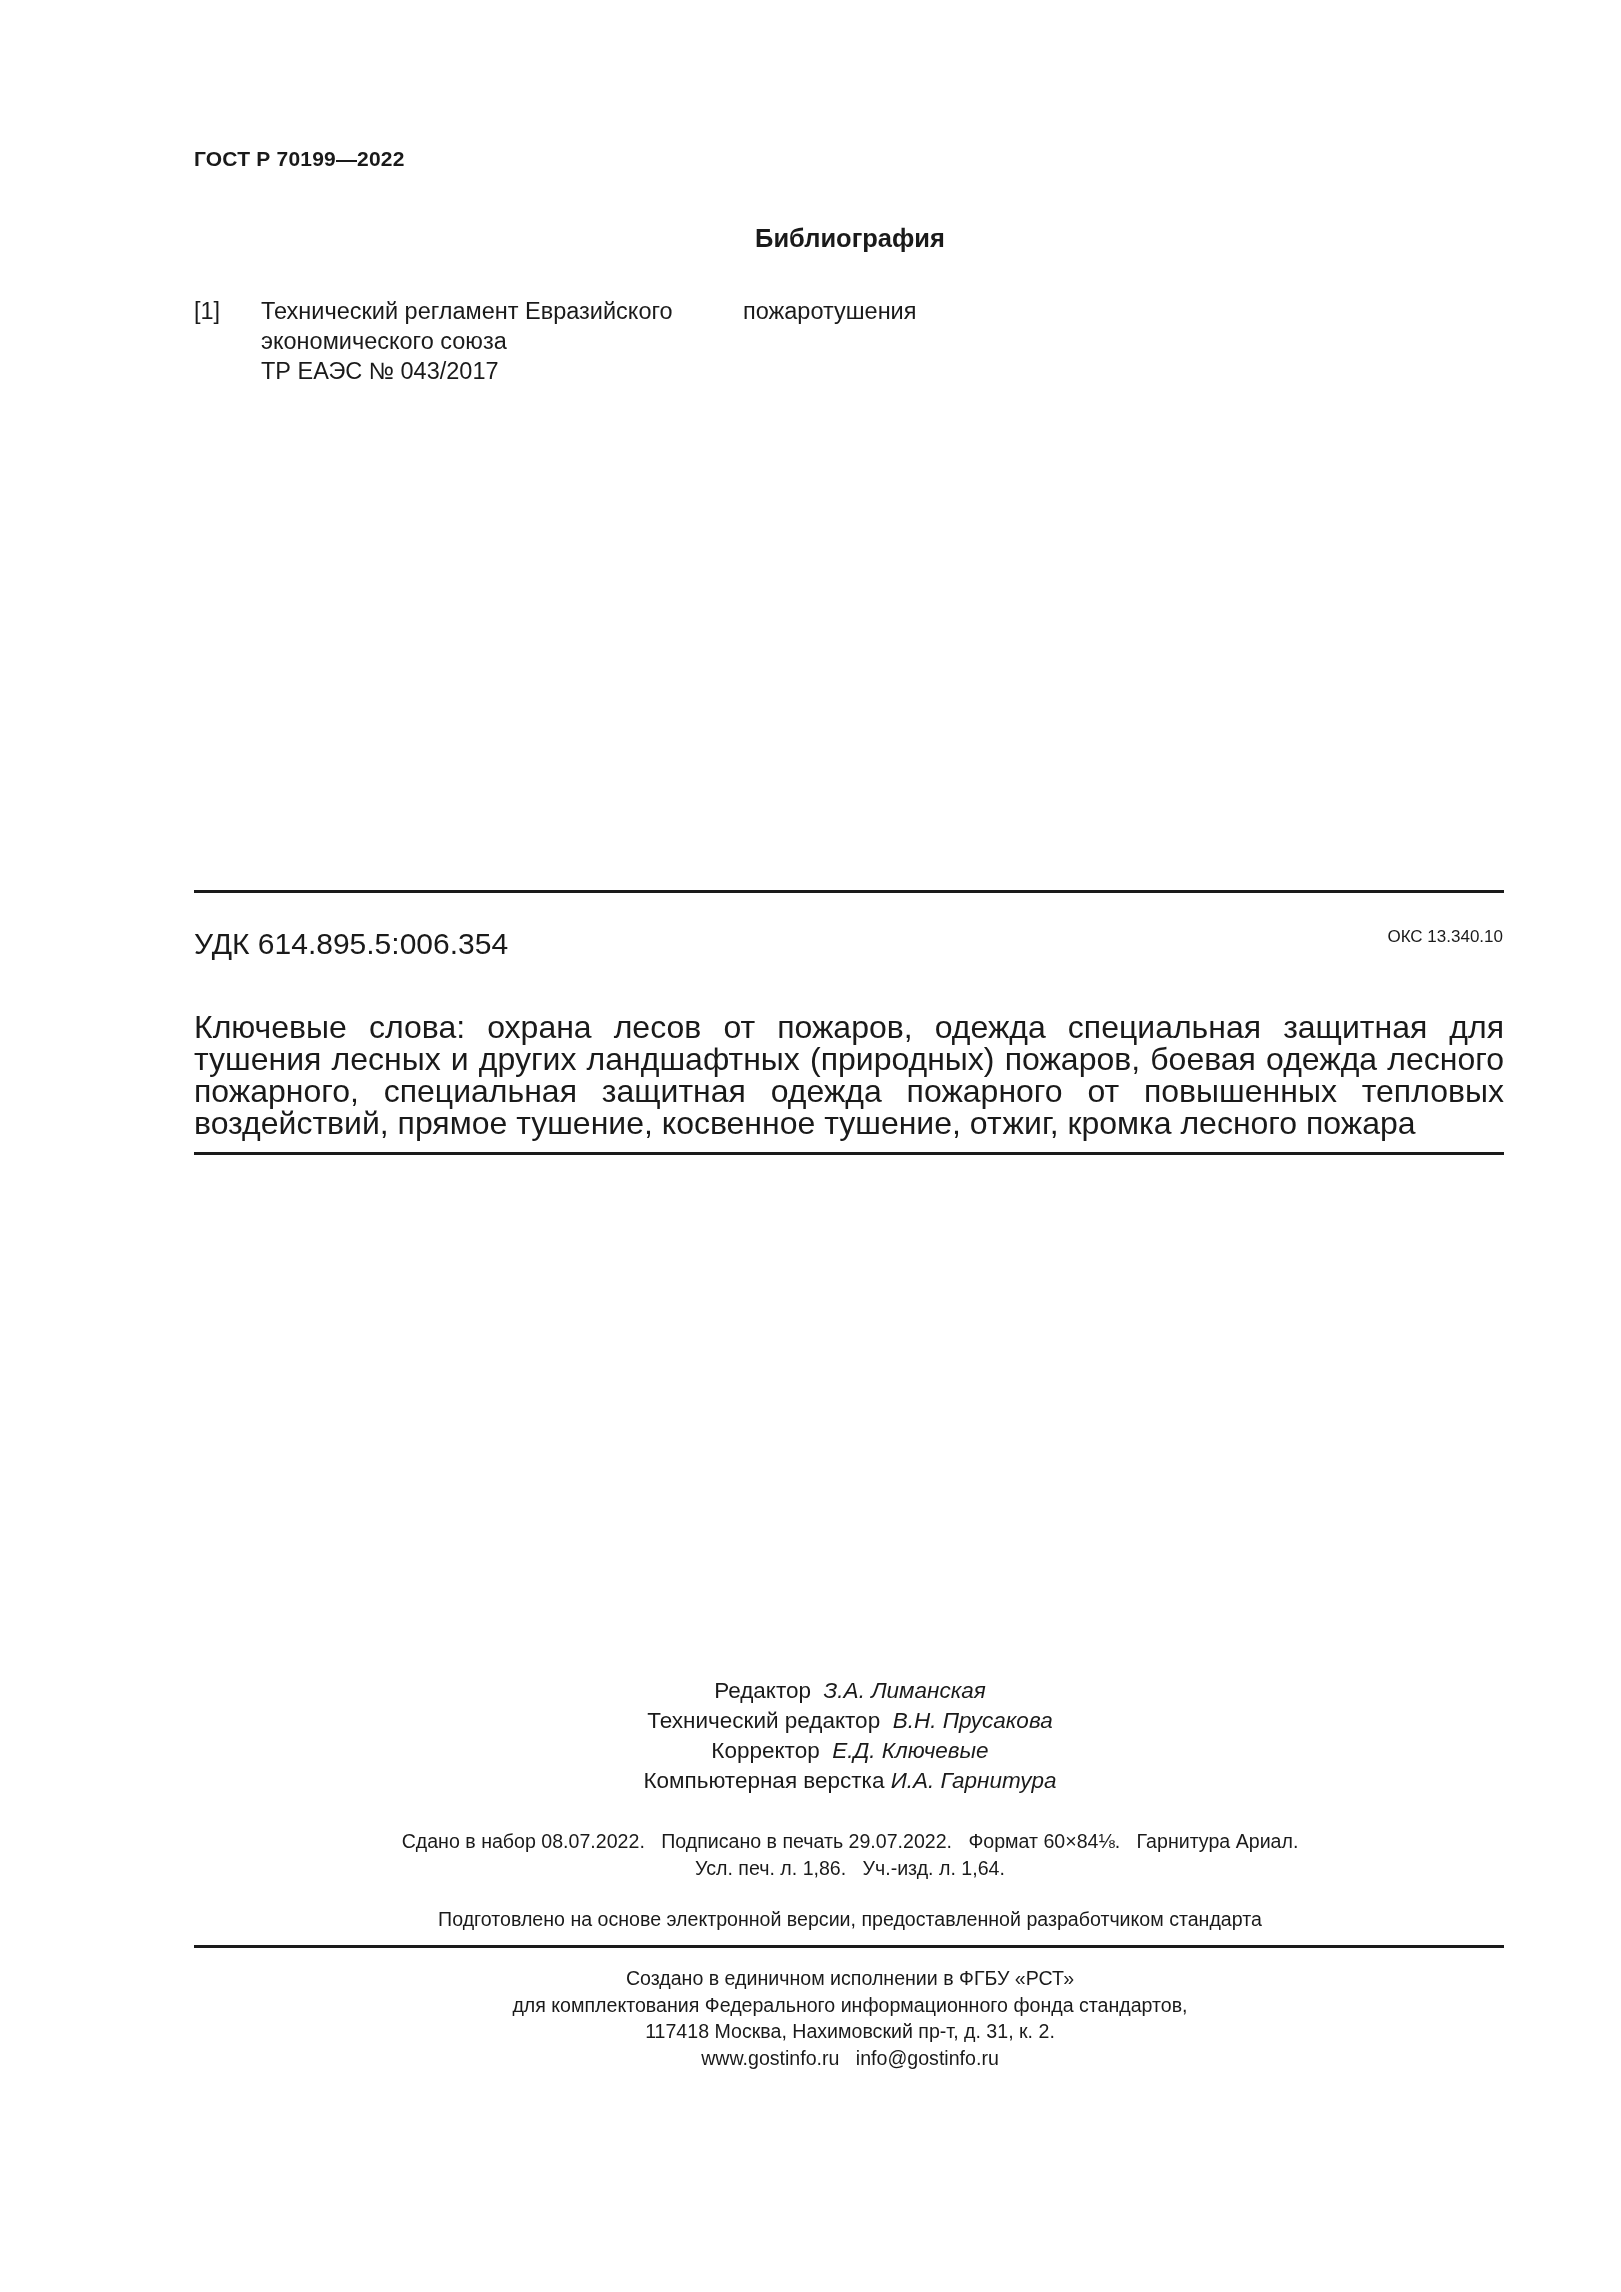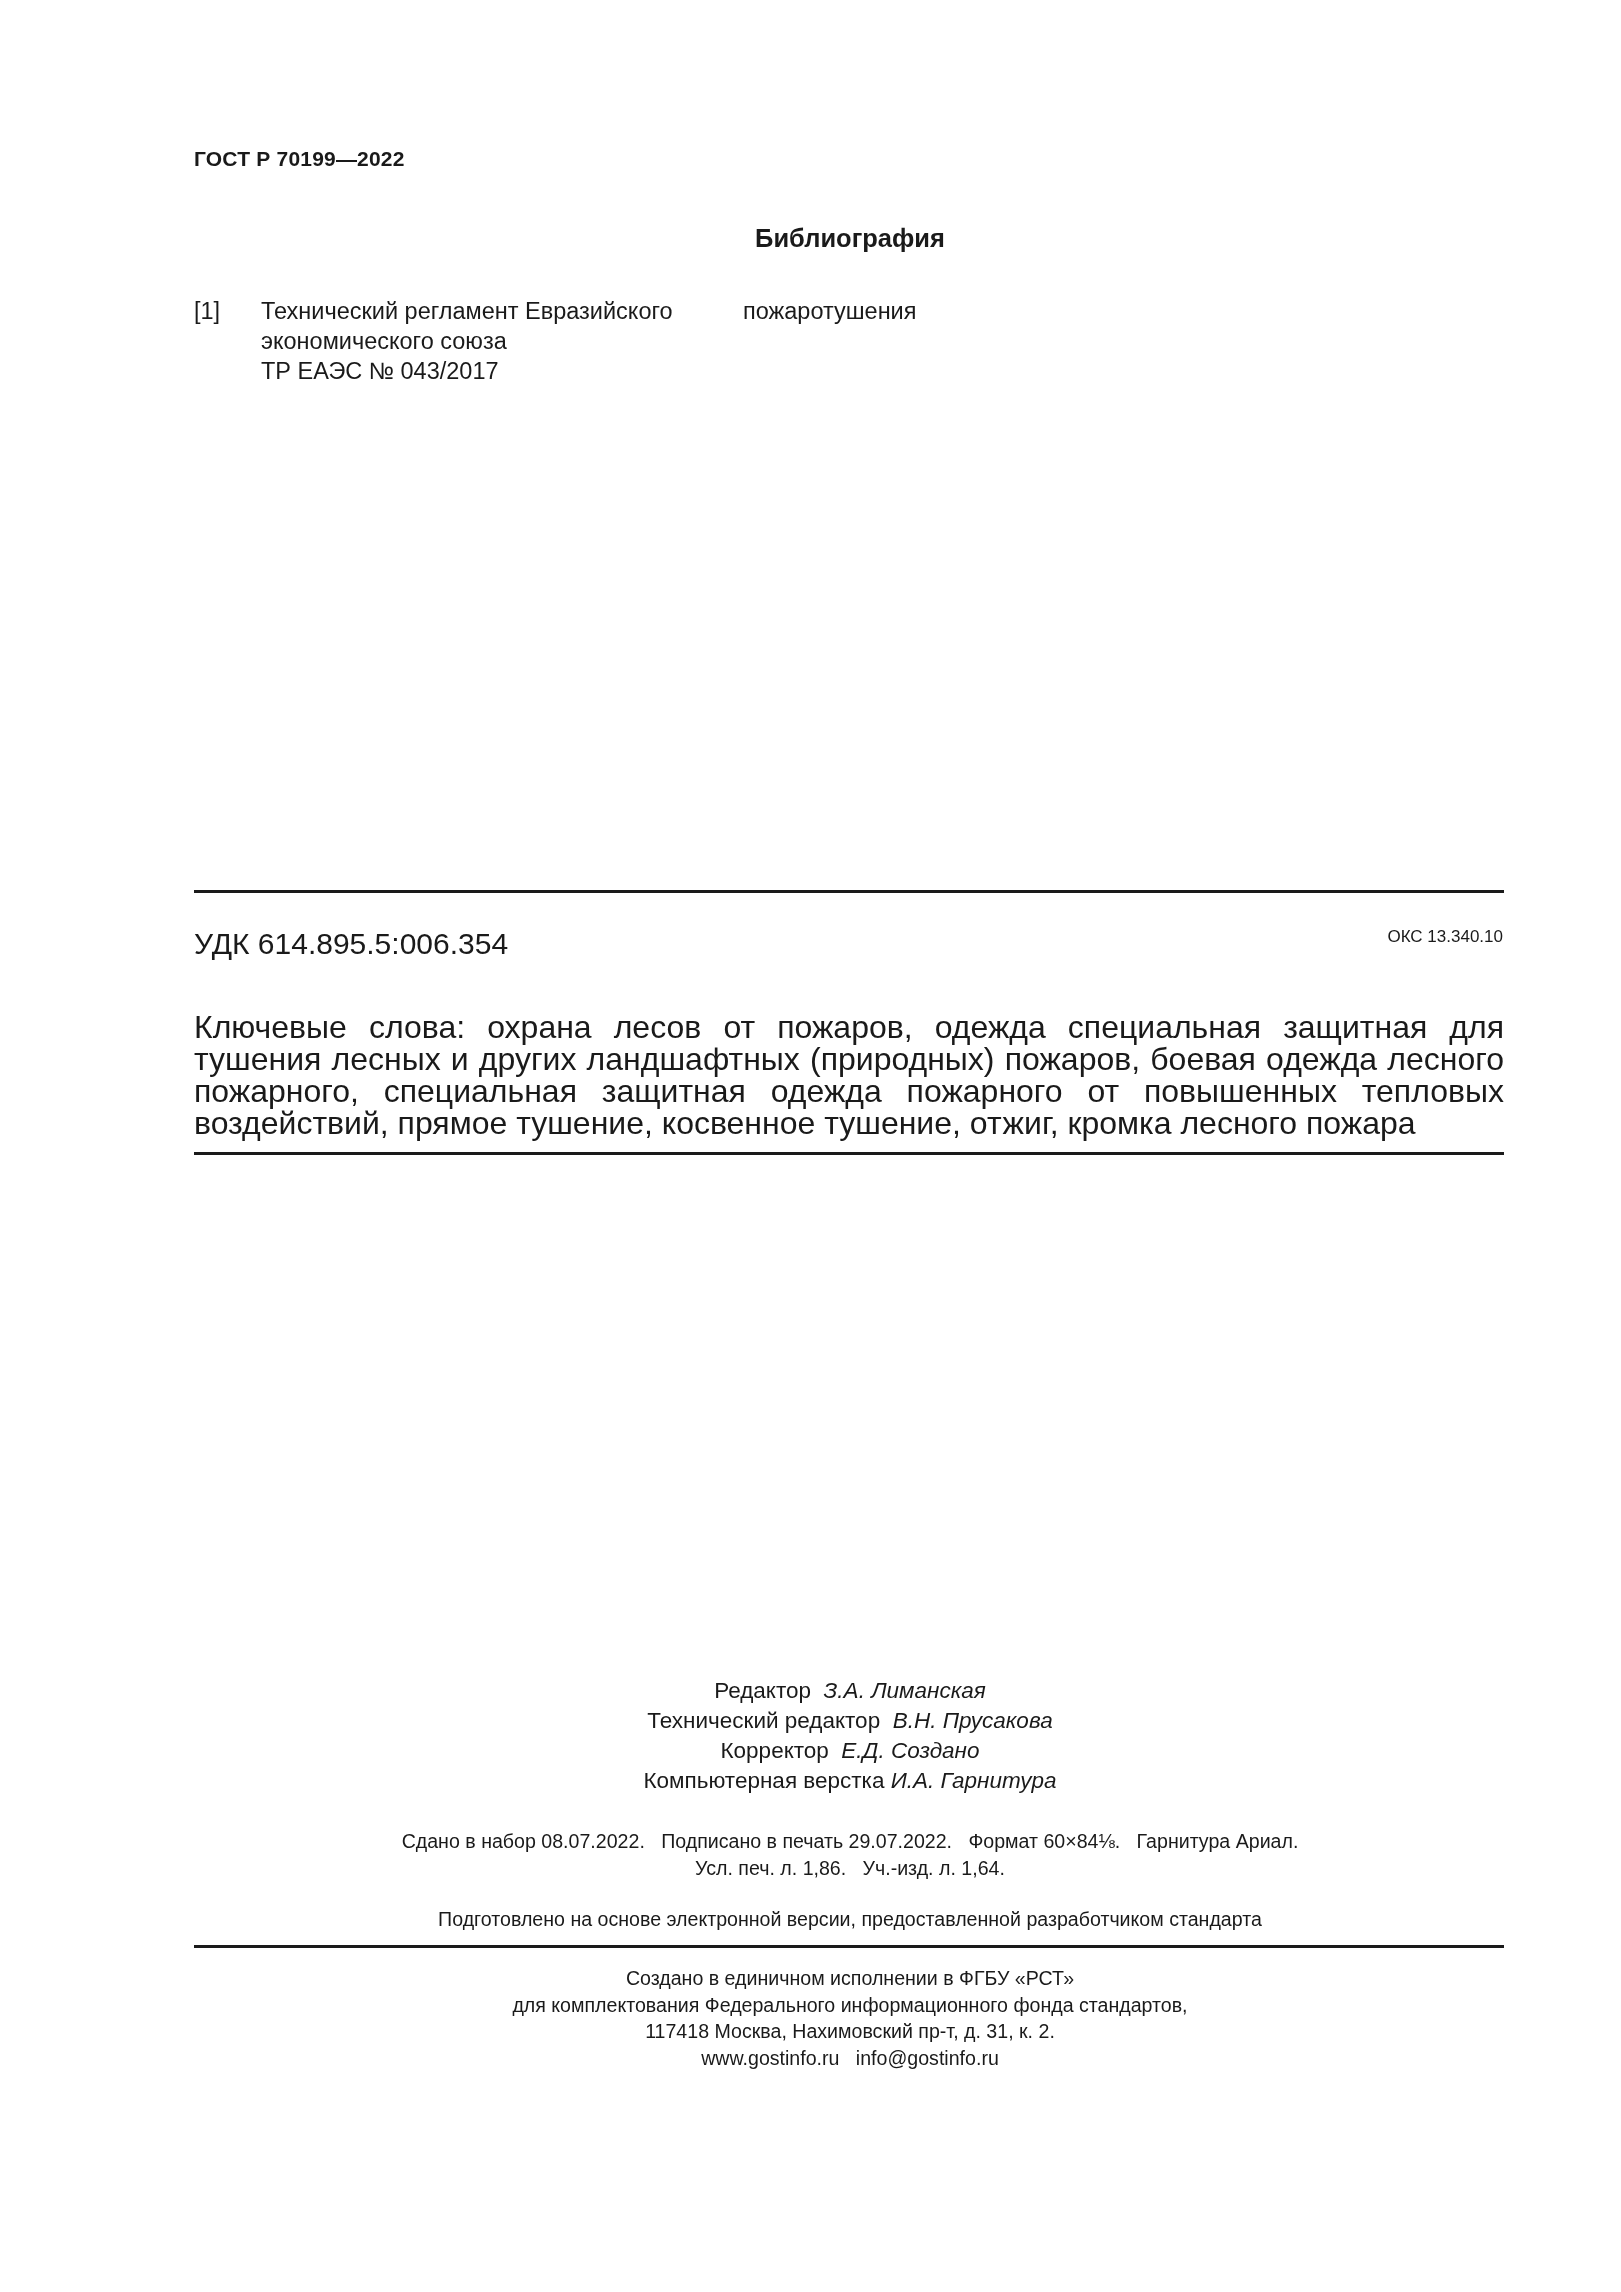--- a/index.html
+++ b/index.html
@@ -74,21 +74,21 @@
   <div>
     <span>Редактор</span>&nbsp;
     <i>З.А. Лиманская</i>
   </div>
   <div>
     <span>Технический редактор</span>&nbsp;
     <i>В.Н. Прусакова</i>
   </div>
   <div>
     <span>Корректор</span>&nbsp;
-    <i>Е.Д. Создано</i>
+    <i>Е.Д. Ключевые</i>
   </div>
   <div>
     <span>Компьютерная верстка</span>
     <i>И.А. Гарнитура</i>
   </div>
 </div>
 
 <div class="abs print-info">
   <div style="white-space:pre;">Сдано в набор 08.07.2022.   Подписано в печать 29.07.2022.   Формат 60×84⅛.   Гарнитура Ариал.</div>
   <div style="white-space:pre;">Усл. печ. л. 1,86.   Уч.-изд. л. 1,64.</div>

